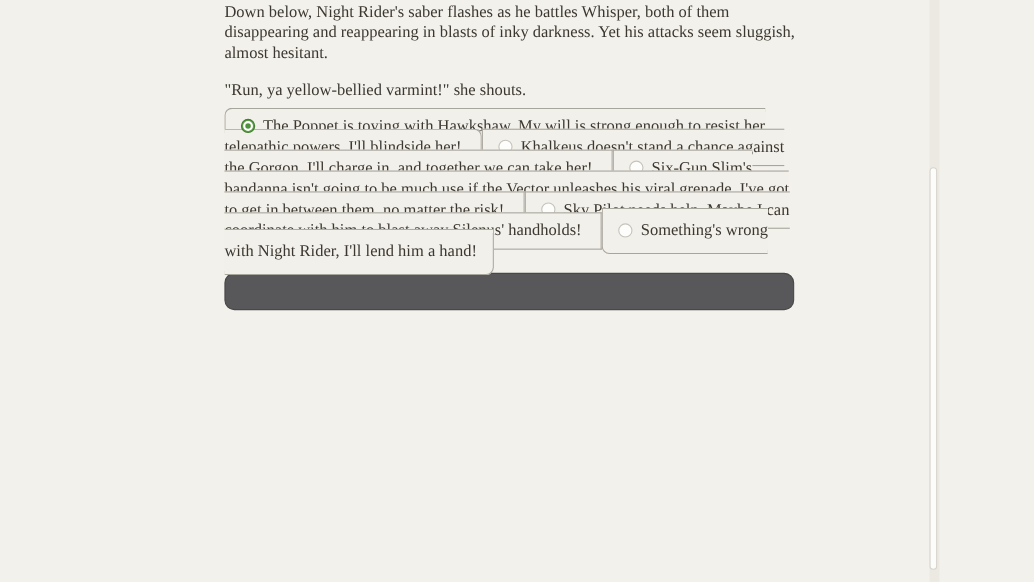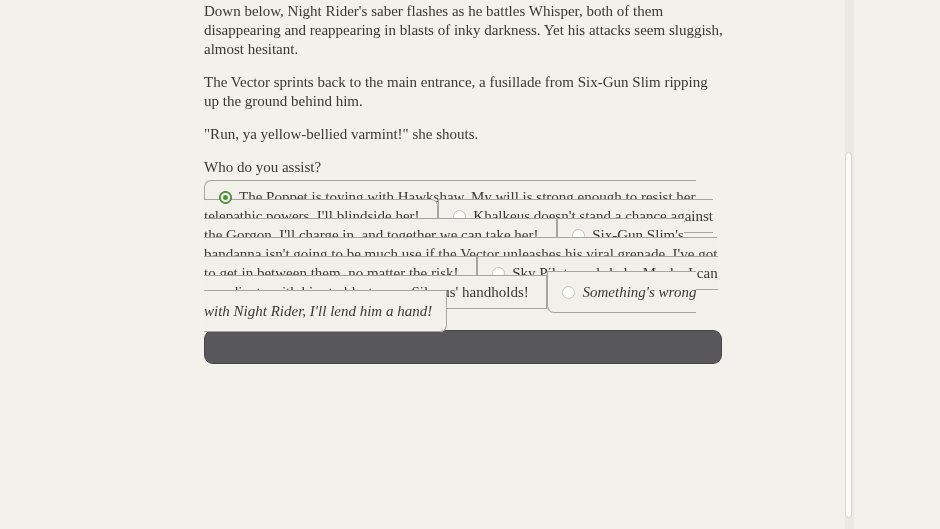--- a/index.html
+++ b/index.html
@@ -38,21 +38,21 @@
     background: #f2f0ea;
     border: 1px solid #a8a59d;
     padding: 8px 14px;
     font-size: 15px;
     line-height: 19px;
     color: #3c3831;
     cursor: pointer;
   }
   .choice-row + .choice-row { margin-top: 1px; }
   .choice-row:first-child { border-radius: 7px 7px 0 0; }
-  .choice-row:last-child { border-radius: 0 0 7px 7px; padding-top: 12px; padding-bottom: 12px; font-style: italic; }
+  .choice-row:last-child { border-radius: 0 0 7px 7px; padding-top: 12px; padding-bottom: 12px; }
   .radio {
     display: inline-block;
     width: 13px;
     height: 13px;
     border-radius: 50%;
     vertical-align: -2px;
     margin-right: 7px;
     box-sizing: border-box;
     background: #fdfdfb;
     border: 1px solid #c6c3bc;
@@ -102,23 +102,21 @@
     border-radius: 4px;
   }
 </style>
 </head>
 <body>
 
 <div class="page">
   <div class="content-col">
     <div class="story">
       <p>Down below, Night Rider's saber flashes as he battles Whisper, both of them disappearing and reappearing in blasts of inky darkness. Yet his attacks seem sluggish, almost hesitant.</p>
-      <p>The Vector sprints back to the main entrance, a fusillade from Six-Gun Slim ripping up the ground behind him.</p>
       <p>"Run, ya yellow-bellied varmint!" she shouts.</p>
-      <p class="question">Who do you assist?</p>
     </div>
 
     <div class="choice-list">
       <label class="choice-row">
         <span class="radio selected"><span class="radio-dot"></span></span><span>The Poppet is toying with Hawkshaw. My will is strong enough to resist her telepathic powers, I'll blindside her!</span>
       </label>
       <label class="choice-row">
         <span class="radio"></span><span>Khalkeus doesn't stand a chance against the Gorgon. I'll charge in, and together we can take her!</span>
       </label>
       <label class="choice-row">

